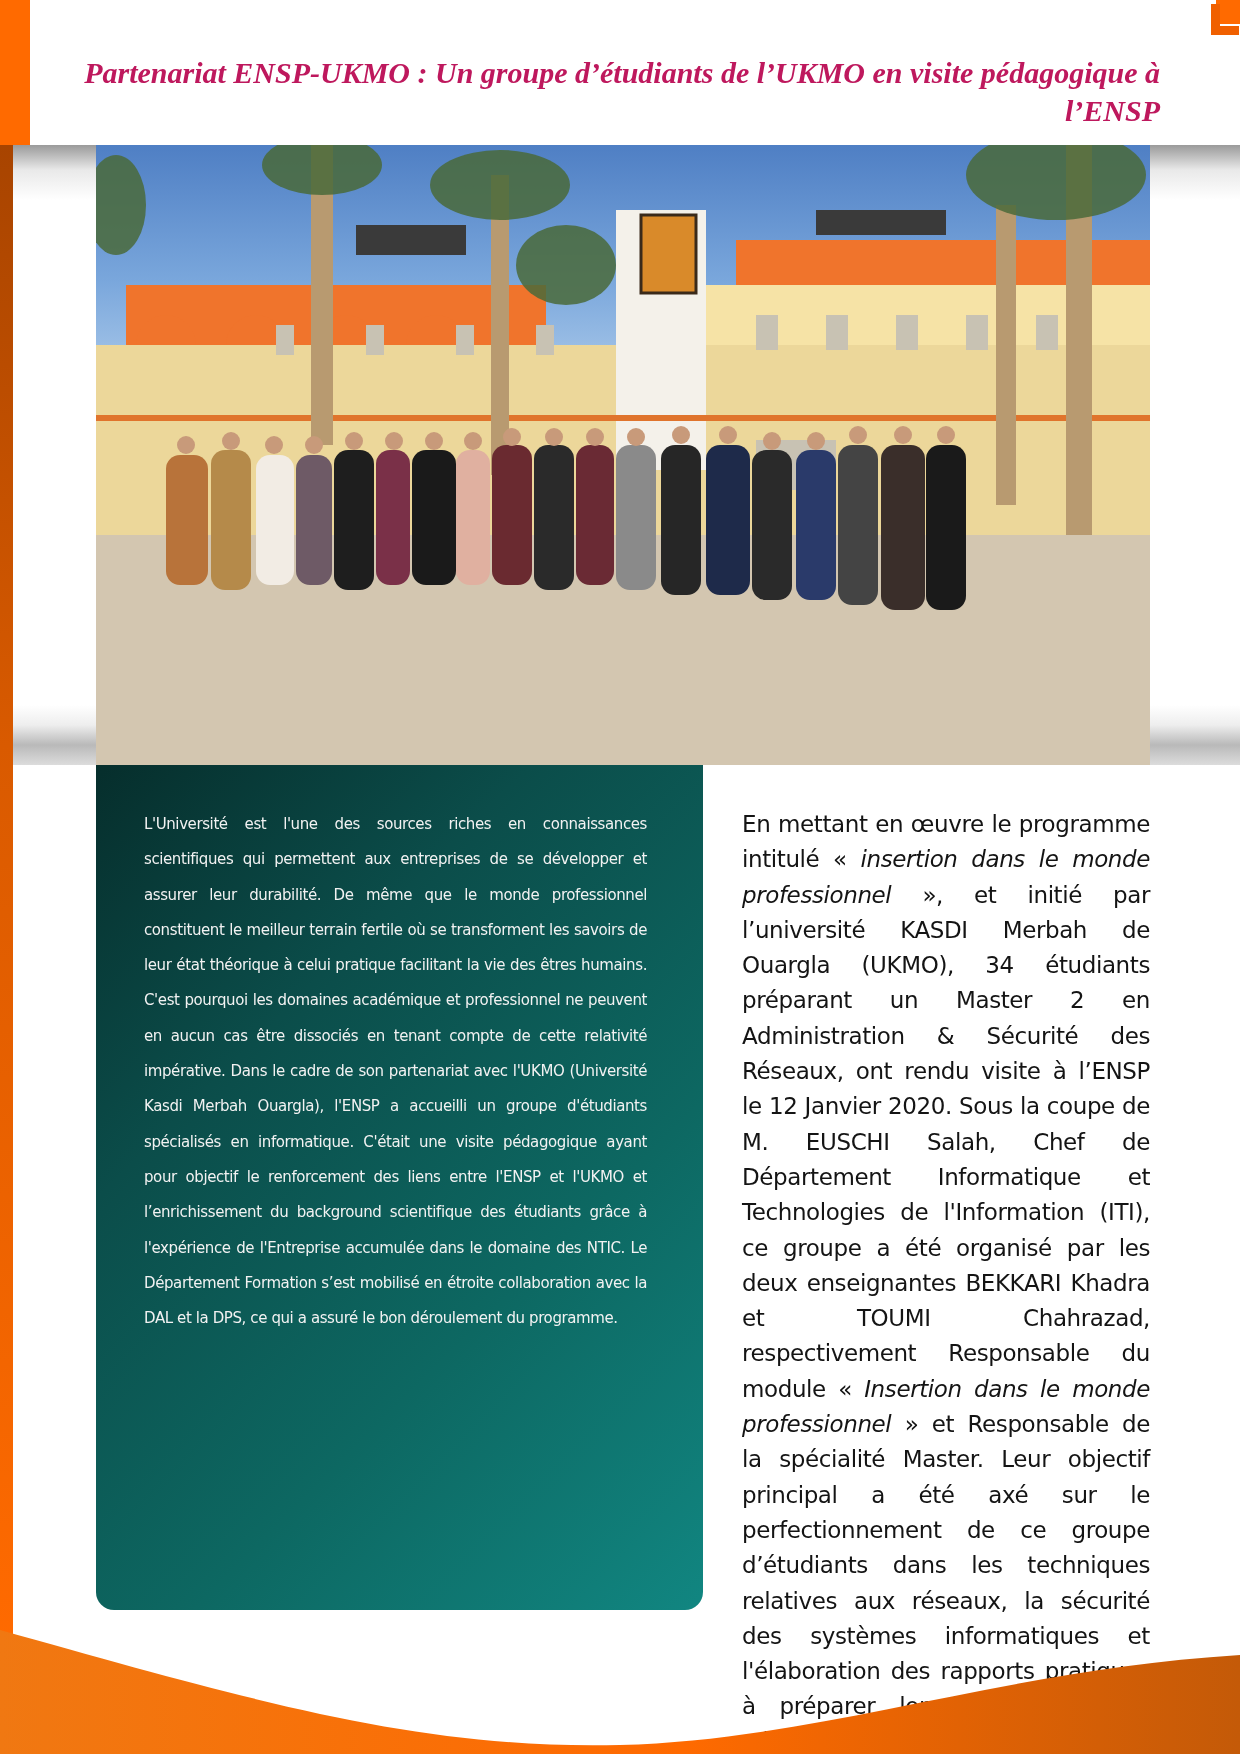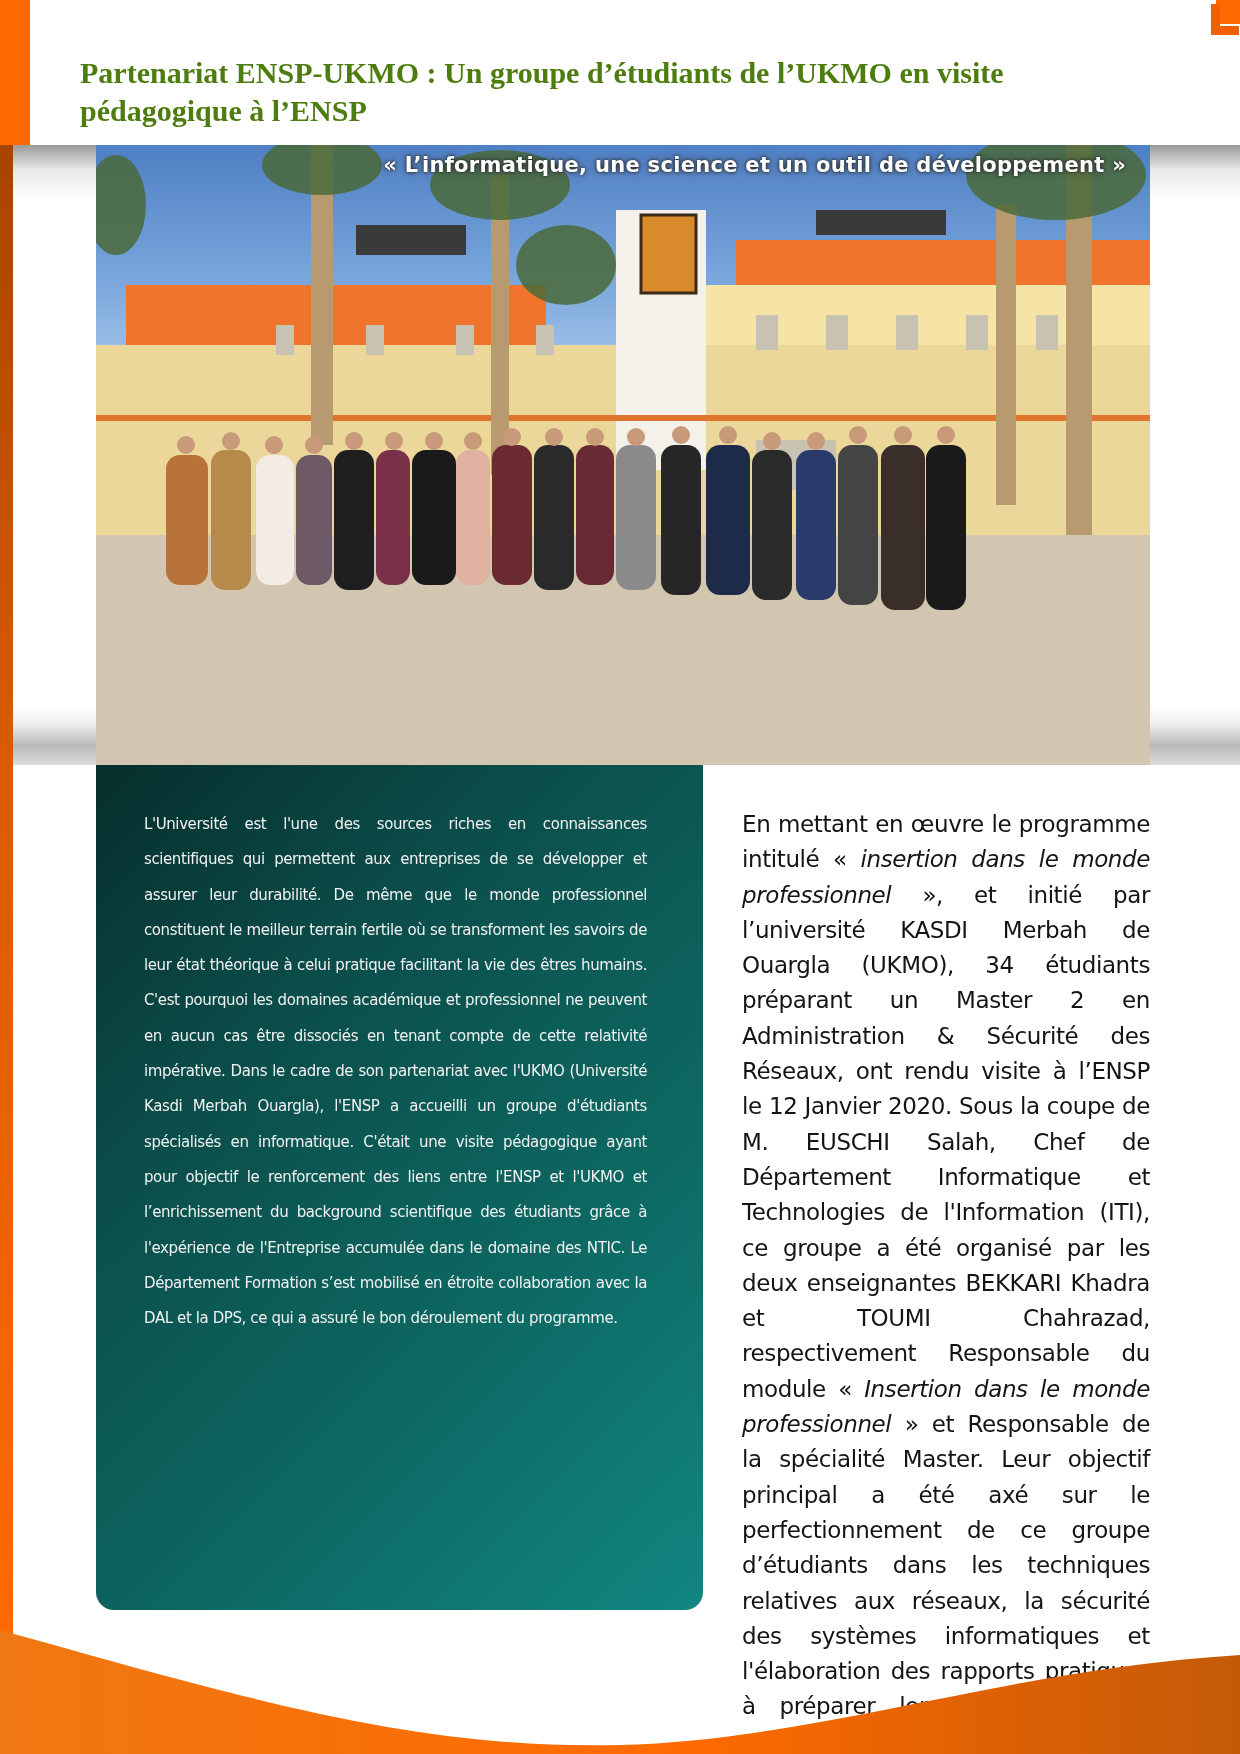--- a/index.html
+++ b/index.html
@@ -6,22 +6,22 @@
   body { width:1240px; height:1754px; position:relative; overflow:hidden; background:#ffffff; font-family:"Liberation Sans", sans-serif; }
 
   .left-bar-top { position:absolute; left:0; top:0; width:30px; height:145px; background:#ff6a00; }
   .left-bar { position:absolute; left:0; top:145px; width:13px; height:1500px; background:linear-gradient(to bottom,#a84400 0%,#d95a00 40%,#ff6a00 100%); }
 
   .corner-logo { position:absolute; right:0; top:0; width:34px; height:36px; }
   .corner-logo .sq1 { position:absolute; right:0; top:0; width:24px; height:24px; background:#ff6a00; }
   .corner-logo .l-v { position:absolute; left:5px; top:4px; width:9px; height:31px; background:#f06000; }
   .corner-logo .l-h { position:absolute; left:5px; top:26px; width:28px; height:9px; background:#f06000; }
 
-  .title { position:absolute; left:80px; top:34px; width:1080px; text-align:left;
-    font-family:"Liberation Serif", serif; font-weight:bold; font-size:30px; line-height:38px; color:#4d7c0f; }
+  .title { position:absolute; left:80px; top:34px; width:1080px; text-align:right;
+    font-family:"Liberation Serif", serif; font-weight:bold; font-size:30px; line-height:38px; color:#be185d;font-style:italic; }
 
   .photo-band { position:absolute; left:13px; top:145px; width:1227px; height:620px;
     background:linear-gradient(to bottom,#9a9a9a 0px,#e9e9e9 25px,#ffffff 55px,#ffffff 560px,#eeeeee 580px,#b9b9b9 600px,#ffffff 640px); }
   .photo { position:absolute; left:96px; top:145px; width:1054px; height:620px; overflow:hidden;
     background:linear-gradient(to bottom,#4f7fc4 0%,#7aa7dc 22%,#9ec0e6 34%,#e8d49a 46%,#ead59a 60%,#c9b89a 74%,#d8cbb5 86%,#cfc1aa 100%); }
   .photo svg { position:absolute; left:0; top:0; }
   .photo-caption { position:absolute; right:24px; top:8px; font-family:"DejaVu Sans", sans-serif; font-weight:bold;
     font-size:21px; color:#ffffff; text-shadow:0 0 3px #222,0 0 6px #333; letter-spacing:0.3px; }
 
   .teal-box { position:absolute; left:96px; top:765px; width:607px; height:845px; border-radius:0 0 18px 18px;
@@ -140,21 +140,20 @@
         <circle cx="540" cy="292" r="9"></circle>
       <circle cx="585" cy="290" r="9"></circle>
         <circle cx="632" cy="290" r="9"></circle>
         <circle cx="676" cy="296" r="9"></circle>
       <circle cx="720" cy="296" r="9"></circle>
         <circle cx="762" cy="290" r="9"></circle>
         <circle cx="807" cy="290" r="9"></circle>
       <circle cx="850" cy="290" r="9"></circle>
     </g>
   </svg>
-  <div class="photo-caption">« L’informatique, une science et un outil de développement »</div>
 </div>
 
 <div class="teal-box"></div>
 <div class="teal-text">L'Université est l'une des sources riches en connaissances scientifiques qui permettent aux entreprises de se développer et assurer leur durabilité. De même que le monde professionnel constituent le meilleur terrain fertile où se transforment les savoirs de leur état théorique à celui pratique facilitant la vie des êtres humains. C'est pourquoi les domaines académique et professionnel ne peuvent en aucun cas être dissociés en tenant compte de cette relativité impérative. Dans le cadre de son partenariat avec l'UKMO (Université Kasdi Merbah Ouargla), l'ENSP a accueilli un groupe d'étudiants spécialisés en informatique. C'était une visite pédagogique ayant pour objectif le renforcement des liens entre l'ENSP et l'UKMO et l’enrichissement du background scientifique des étudiants grâce à l'expérience de l'Entreprise accumulée dans le domaine des NTIC. Le Département Formation s’est mobilisé en étroite collaboration avec la DAL et la DPS, ce qui a assuré le bon déroulement du programme.</div>
 
 <div class="right-text"><span>En mettant en œuvre le programme intitulé « </span><i>insertion dans le monde professionnel</i><span> », et initié par l’université KASDI Merbah de Ouargla (UKMO), 34 étudiants préparant un Master 2 en Administration &amp; Sécurité des Réseaux, ont rendu visite à l’ENSP le 12 Janvier 2020. Sous la coupe de M. EUSCHI Salah, Chef de Département Informatique et Technologies de l'Information (ITI), ce groupe a été organisé par les deux enseignantes BEKKARI Khadra et TOUMI Chahrazad, respectivement Responsable du module « </span><i>Insertion dans le monde professionnel</i><span> » et Responsable de la spécialité Master. Leur objectif principal a été axé sur le perfectionnement de ce groupe d’étudiants dans les techniques relatives aux réseaux, la sécurité des systèmes informatiques et l'élaboration des rapports pratiques à préparer lors de telle sortie pédagogique.</span></div>
 
 <svg class="footer-wave" viewBox="0 0 1240 124" preserveAspectRatio="none">
   <defs>
     <linearGradient id="wg" x1="0" y1="0" x2="1" y2="0">

